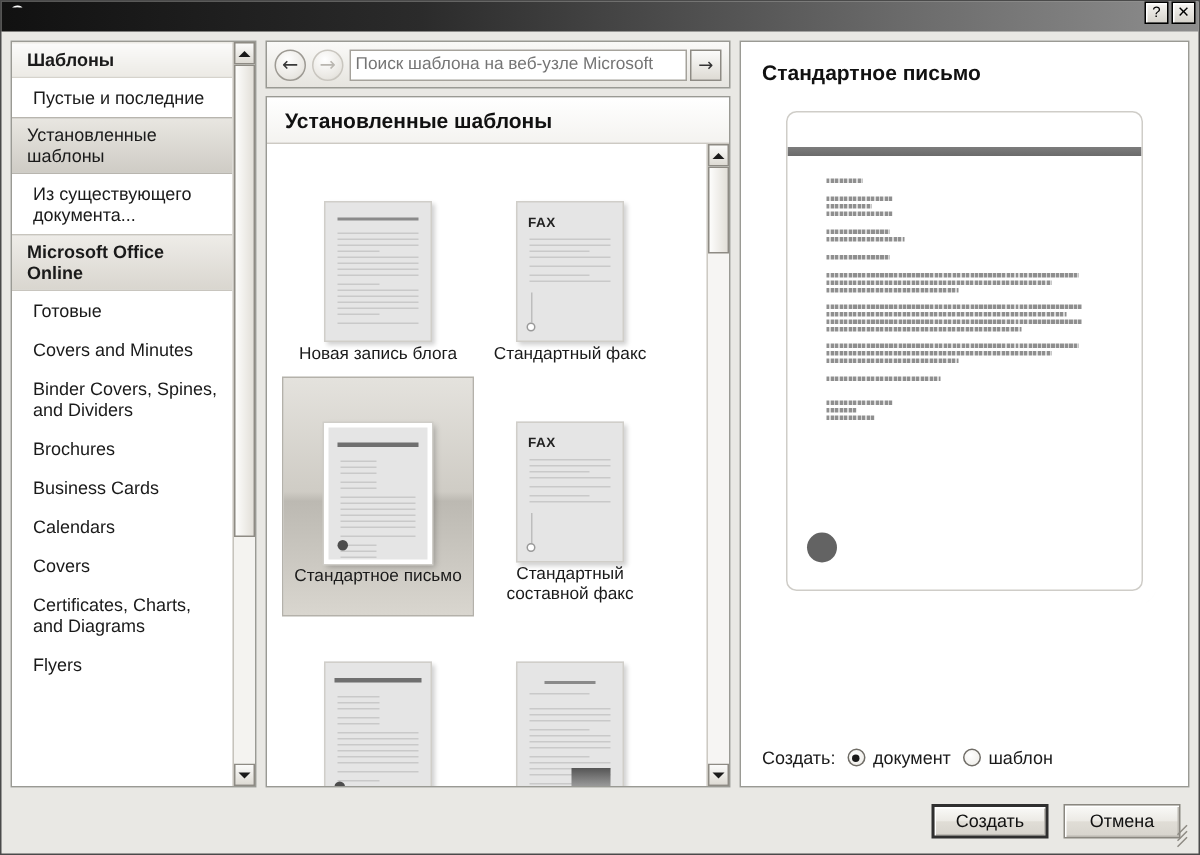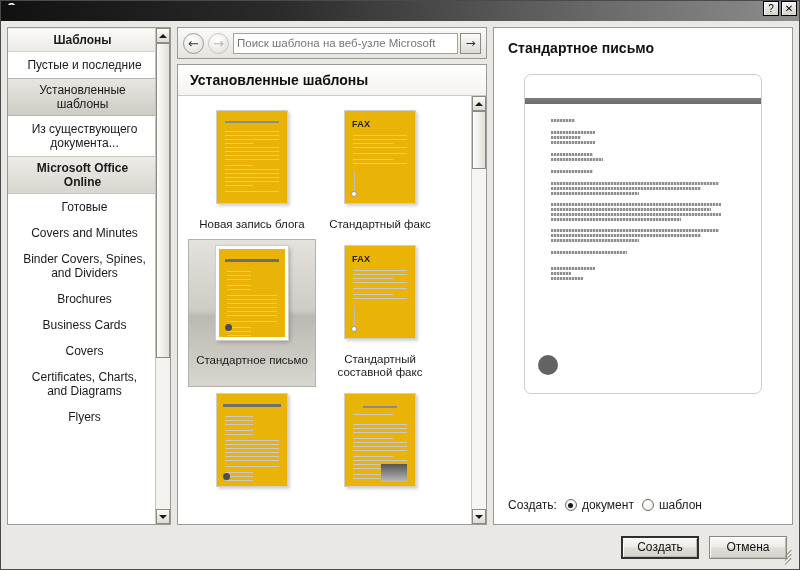--- a/index.html
+++ b/index.html
@@ -81,21 +81,20 @@
     padding: 0;
   }
   .side-item {
     padding: 4px 8px 4px 14px;
     font-size: 12px;
     color: #1a1a1a;
     line-height: 14px;
     cursor: default;
     border-top: 1px solid transparent;
     border-bottom: 1px solid transparent;
-    text-align: center;
   }
   .side-item.header {
     font-weight: bold;
     padding-left: 10px;
     background: linear-gradient(to bottom, #fbfbfa 0%, #eceae5 100%);
     border-bottom: 1px solid #d6d3cc;
   }
   .side-item.section {
     font-weight: bold;
     padding-left: 10px;
@@ -226,30 +225,31 @@
     padding: 6px 4px 8px 4px;
     display: flex; flex-direction: column; align-items: center;
     cursor: default;
   }
   .tmpl-card.selected {
     background: linear-gradient(to bottom, #e4e2dd 0%, #cfccc5 48%, #bcb9b2 52%, #d9d6cf 100%);
     border: 1px solid #b4b1aa;
   }
   .thumb {
     width: 72px; height: 94px;
-    background: #eab308;
+    background: #e5e5e5;
     border: 1px solid #d0cec9;
     box-shadow: 2px 2px 3px rgba(0,0,0,.18);
     position: relative;
     overflow: hidden;
     flex: none;
+    margin-top: 24px;
   }
   .thumb.sel-outline { border: 3px solid #ffffff; box-shadow: 0 0 0 1px #cfcdc8, 2px 2px 4px rgba(0,0,0,.25); }
   .tmpl-label {
-    margin-top: 14px;
+    margin-top: 2px;
     font-size: 11.5px;
     color: #1a1a1a;
     text-align: center;
     line-height: 13px;
     max-width: 120px;
   }
 
   
   .ln { position: absolute; background: #c9c9c9; height: 1px; left: 8px; right: 8px; }
   .ln.dark { background: #8a8a8a; height: 2px; }
@@ -406,20 +406,21 @@
           <div class="side-item header">Шаблоны</div>
           <div class="side-item spaced">Пустые и последние</div>
           <div class="side-item selected">Установленные шаблоны</div>
           <div class="side-item spaced">Из существующего документа...</div>
           <div class="side-item section">Microsoft Office Online</div>
           <div class="side-item spaced">Готовые</div>
           <div class="side-item spaced">Covers and Minutes</div>
           <div class="side-item spaced">Binder Covers, Spines, and Dividers</div>
           <div class="side-item spaced">Brochures</div>
           <div class="side-item spaced">Business Cards</div>
+          <div class="side-item spaced">Calendars</div>
           <div class="side-item spaced">Covers</div>
           <div class="side-item spaced">Certificates, Charts, and Diagrams</div>
           <div class="side-item spaced">Flyers</div>
         </div>
       <div id="sidebar-scroll">
         <div class="sb-arrow">
           <span class="tri-up"></span>
         </div>
         <div id="sidebar-track">
           <div id="sidebar-thumb"></div>

